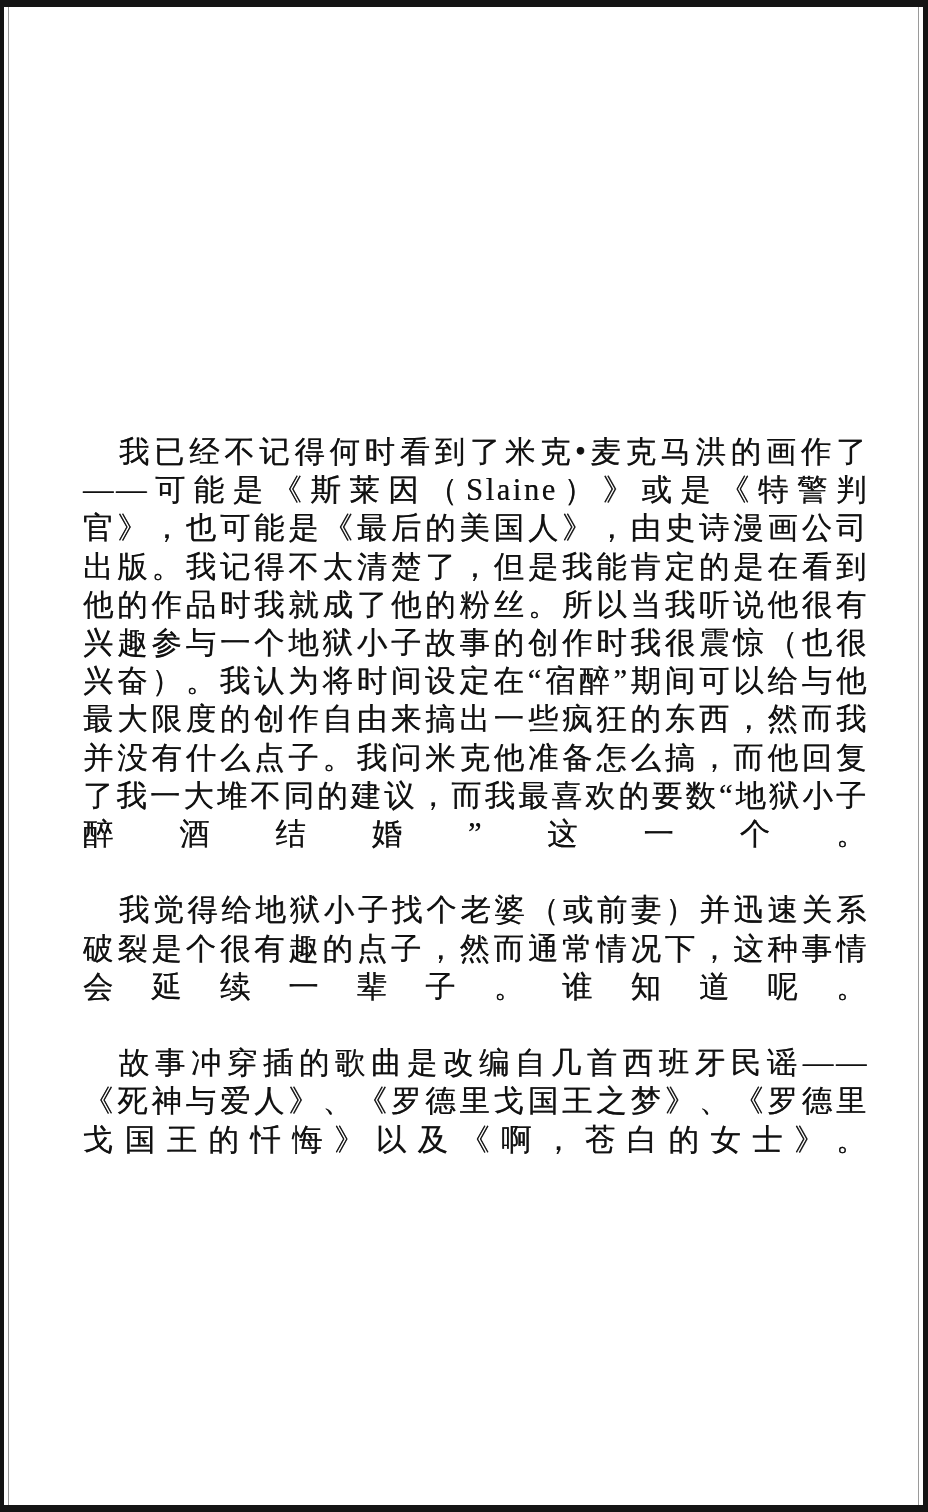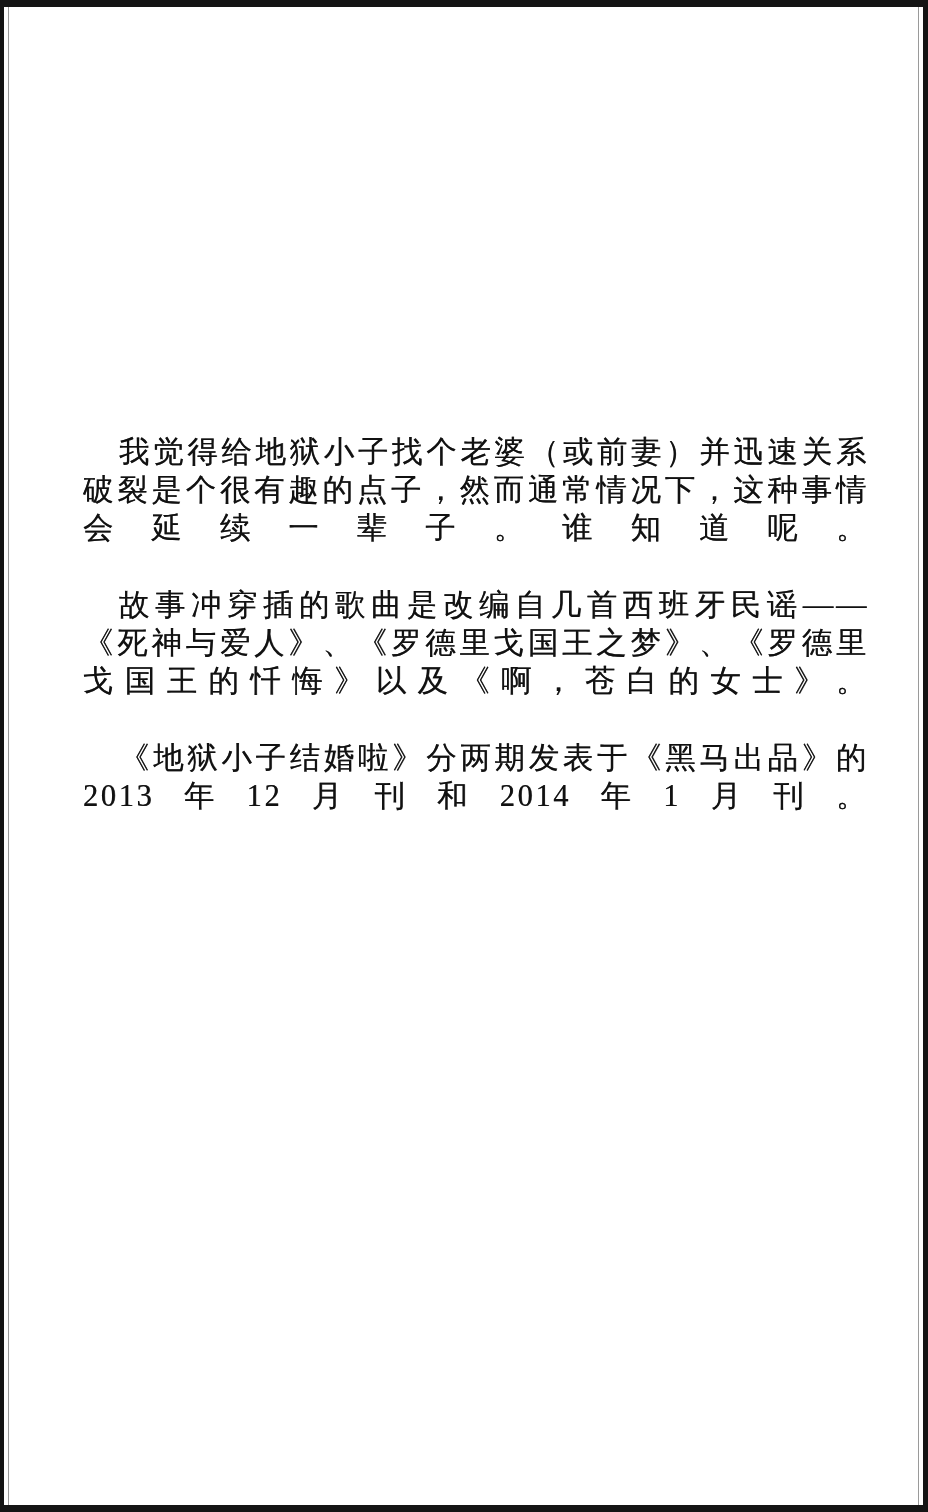--- a/index.html
+++ b/index.html
@@ -83,18 +83,18 @@
 <div class="page">
 
   <div class="scan-border-top"></div>
   <div class="scan-border-bottom"></div>
   <div class="scan-border-left"></div>
   <div class="scan-border-right"></div>
   <div class="scan-hairline-left"></div>
   <div class="scan-hairline-right"></div>
 
   <div class="text-body">
+    <p class="para">我已经不记得何时看到了米克•麦克马洪的画作了——可能是《斯莱因（Slaine）》或是《特警判官》，也可能是《最后的美国人》，由史诗漫画公司出版。我记得不太清楚了，但是我能肯定的是在看到他的作品时我就成了他的粉丝。所以当我听说他很有兴趣参与一个地狱小子故事的创作时我很震惊（也很兴奋）。我认为将时间设定在“宿醉”期间可以给与他最大限度的创作自由来搞出一些疯狂的东西，然而我并没有什么点子。我问米克他准备怎么搞，而他回复了我一大堆不同的建议，而我最喜欢的要数“地狱小子醉酒结婚”这一个。</p>
     <p class="para">我觉得给地狱小子找个老婆（或前妻）并迅速关系破裂是个很有趣的点子，然而通常情况下，这种事情会延续一辈子。谁知道呢。</p>
     <p class="para">故事冲穿插的歌曲是改编自几首西班牙民谣——《死神与爱人》、《罗德里戈国王之梦》、《罗德里戈国王的忏悔》以及《啊，苍白的女士》。</p>
-    <p class="para">《地狱小子结婚啦》分两期发表于《黑马出品》的2013年12月刊和2014年1月刊。</p>
   </div>
 
 </div>
 
 </body></html>

